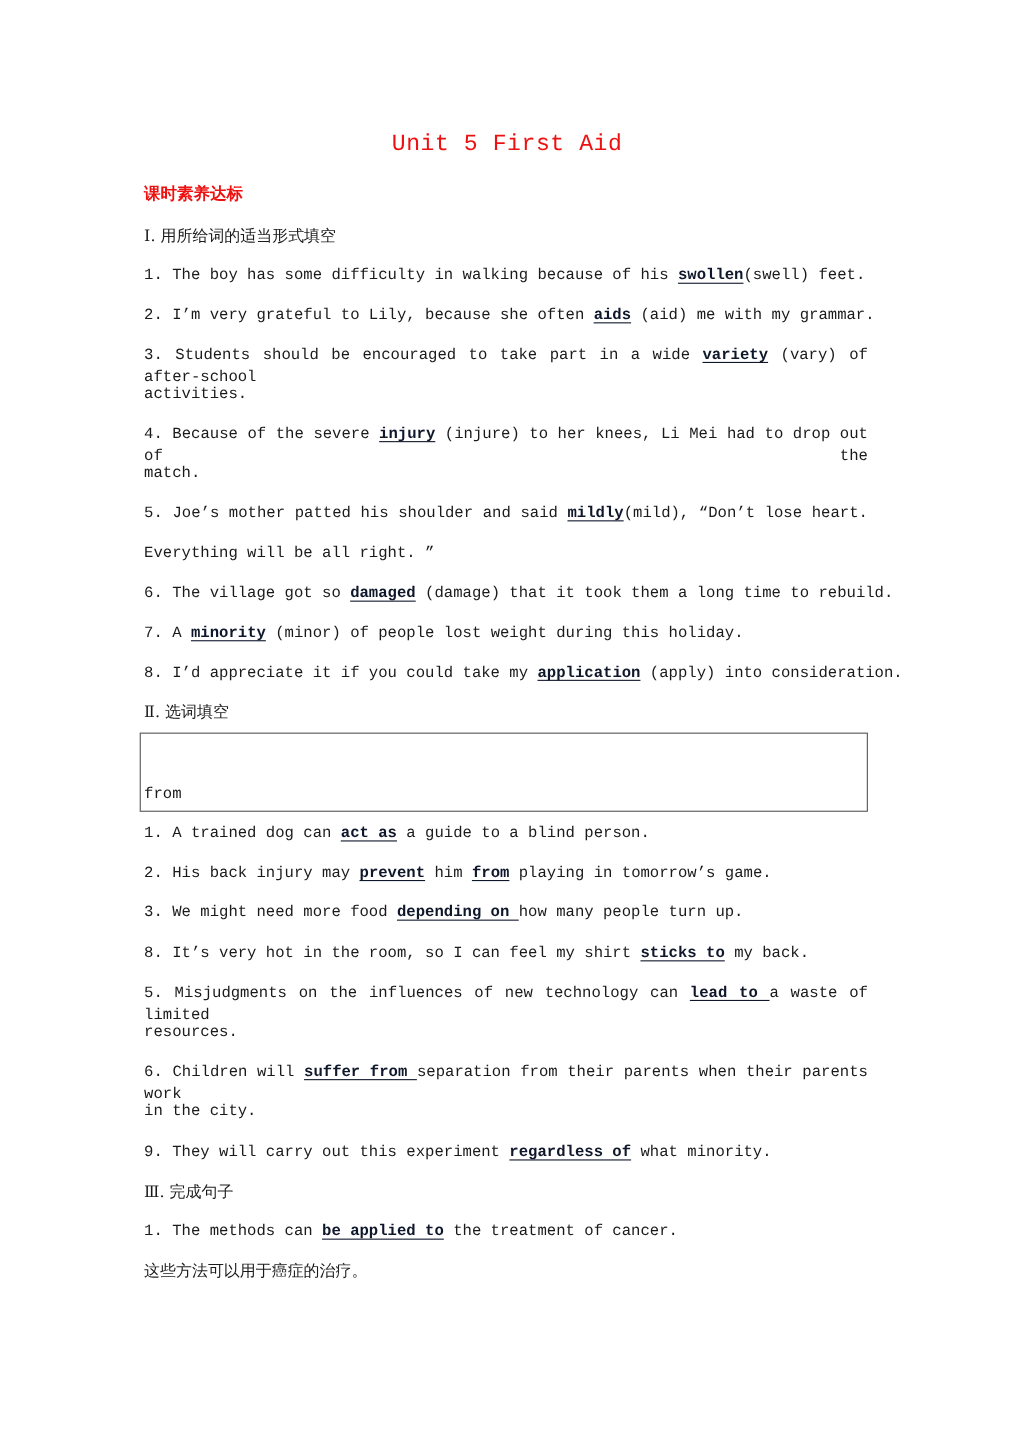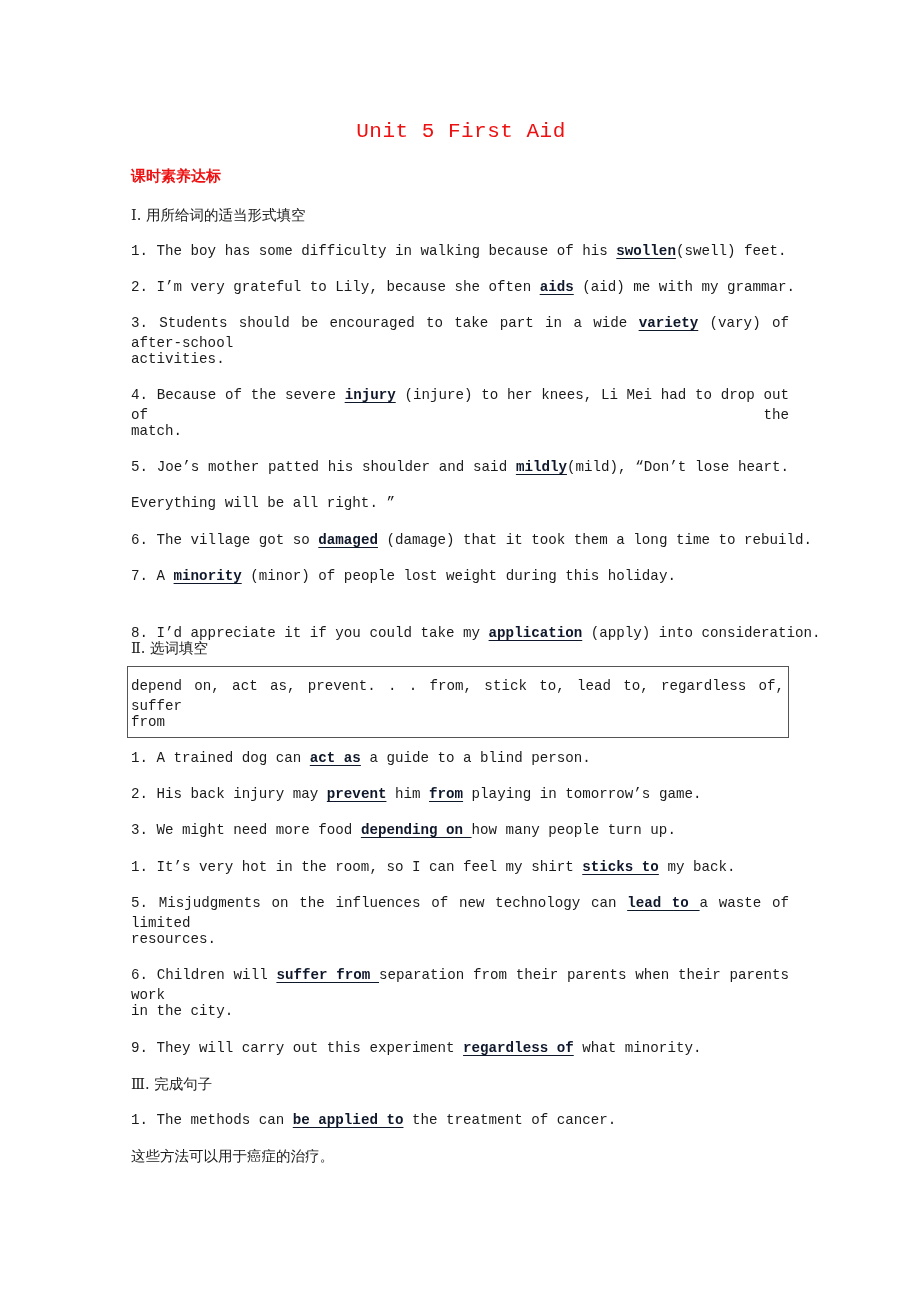--- a/index.html
+++ b/index.html
@@ -106,36 +106,35 @@
   <div class="line justify" style="top:385px;"><span>4. Because of the severe </span><span class="ans">injury</span><span> (injure) to her knees, Li Mei had to drop out of the</span></div>
   <div class="line" style="top:421px;">match.</div>
 
   <div class="line justify" style="top:457px;"><span>5. Joe’s mother patted his shoulder and said </span><span class="ans">mildly</span><span>(mild), “Don’t lose heart.</span></div>
   <div class="line" style="top:493px;">Everything will be all right. ”</div>
 
   <div class="line" style="top:530px;"><span>6. The village got so </span><span class="ans">damaged</span><span> (damage) that it took them a long time to rebuild.</span></div>
 
   <div class="line" style="top:566px;"><span>7. A </span><span class="ans">minority</span><span> (minor) of people lost weight during this holiday.</span></div>
 
-  <div class="line" style="top:602px;margin-top:21px;"><span>8. I’d appreciate it if you could take my </span><span class="ans">application</span><span> (apply) into consideration.</span></div>
+  <div class="line" style="top:602px;"><span>8. I’d appreciate it if you could take my </span><span class="ans">application</span><span> (apply) into consideration.</span></div>
 
   <div class="line heading" style="top:638px;">Ⅱ. 选词填空</div>
 
   <div class="box">
-    <div class="line justify" style="top:9px;">depend on,  act as,  prevent. . . from,  stick to, lead to, regardless of, suffer</div>
     <div class="line" style="top:45px;">from</div>
   </div>
 
   <div class="line" style="top:748px;"><span>1. A trained dog can </span><span class="ans">act as</span><span> a guide to a blind person.</span></div>
 
   <div class="line" style="top:784px;"><span>2. His back injury may </span><span class="ans">prevent</span><span> him </span><span class="ans">from</span><span> playing in tomorrow’s game.</span></div>
 
   <div class="line" style="top:820px;"><span>3. We might need more food </span><span class="ans">depending on </span><span>how many people turn up.</span></div>
 
-  <div class="line" style="top:857px;"><span>1. It’s very hot in the room, so I can feel my shirt </span><span class="ans">sticks to</span><span> my back.</span></div>
+  <div class="line" style="top:857px;"><span>8. It’s very hot in the room, so I can feel my shirt </span><span class="ans">sticks to</span><span> my back.</span></div>
 
   <div class="line justify" style="top:893px;"><span>5. Misjudgments on the influences of new technology can </span><span class="ans">lead to </span><span>a waste of limited</span></div>
   <div class="line" style="top:929px;">resources.</div>
 
   <div class="line justify" style="top:965px;"><span>6. Children will </span><span class="ans">suffer from </span><span>separation from their parents when their parents work</span></div>
   <div class="line" style="top:1001px;">in the city.</div>
 
   <div class="line" style="top:1038px;"><span>9. They will carry out this experiment </span><span class="ans">regardless of</span><span> what minority.</span></div>
 
   <div class="line heading" style="top:1074px;">Ⅲ. 完成句子</div>

